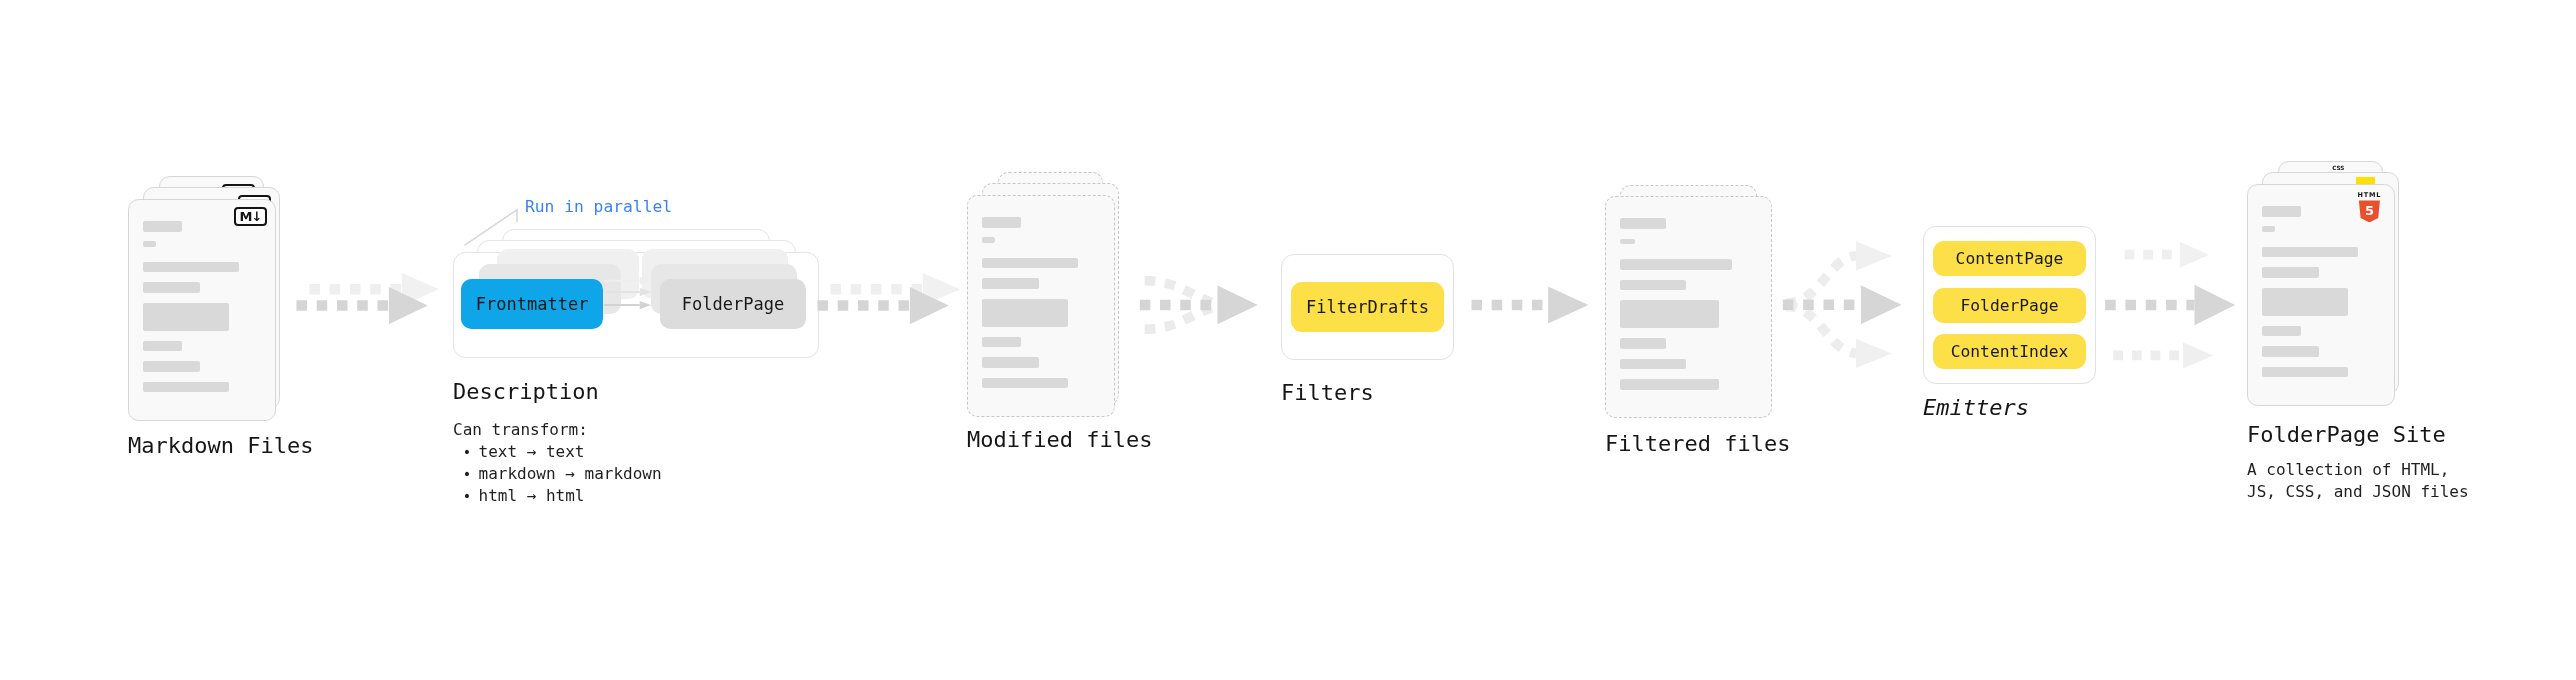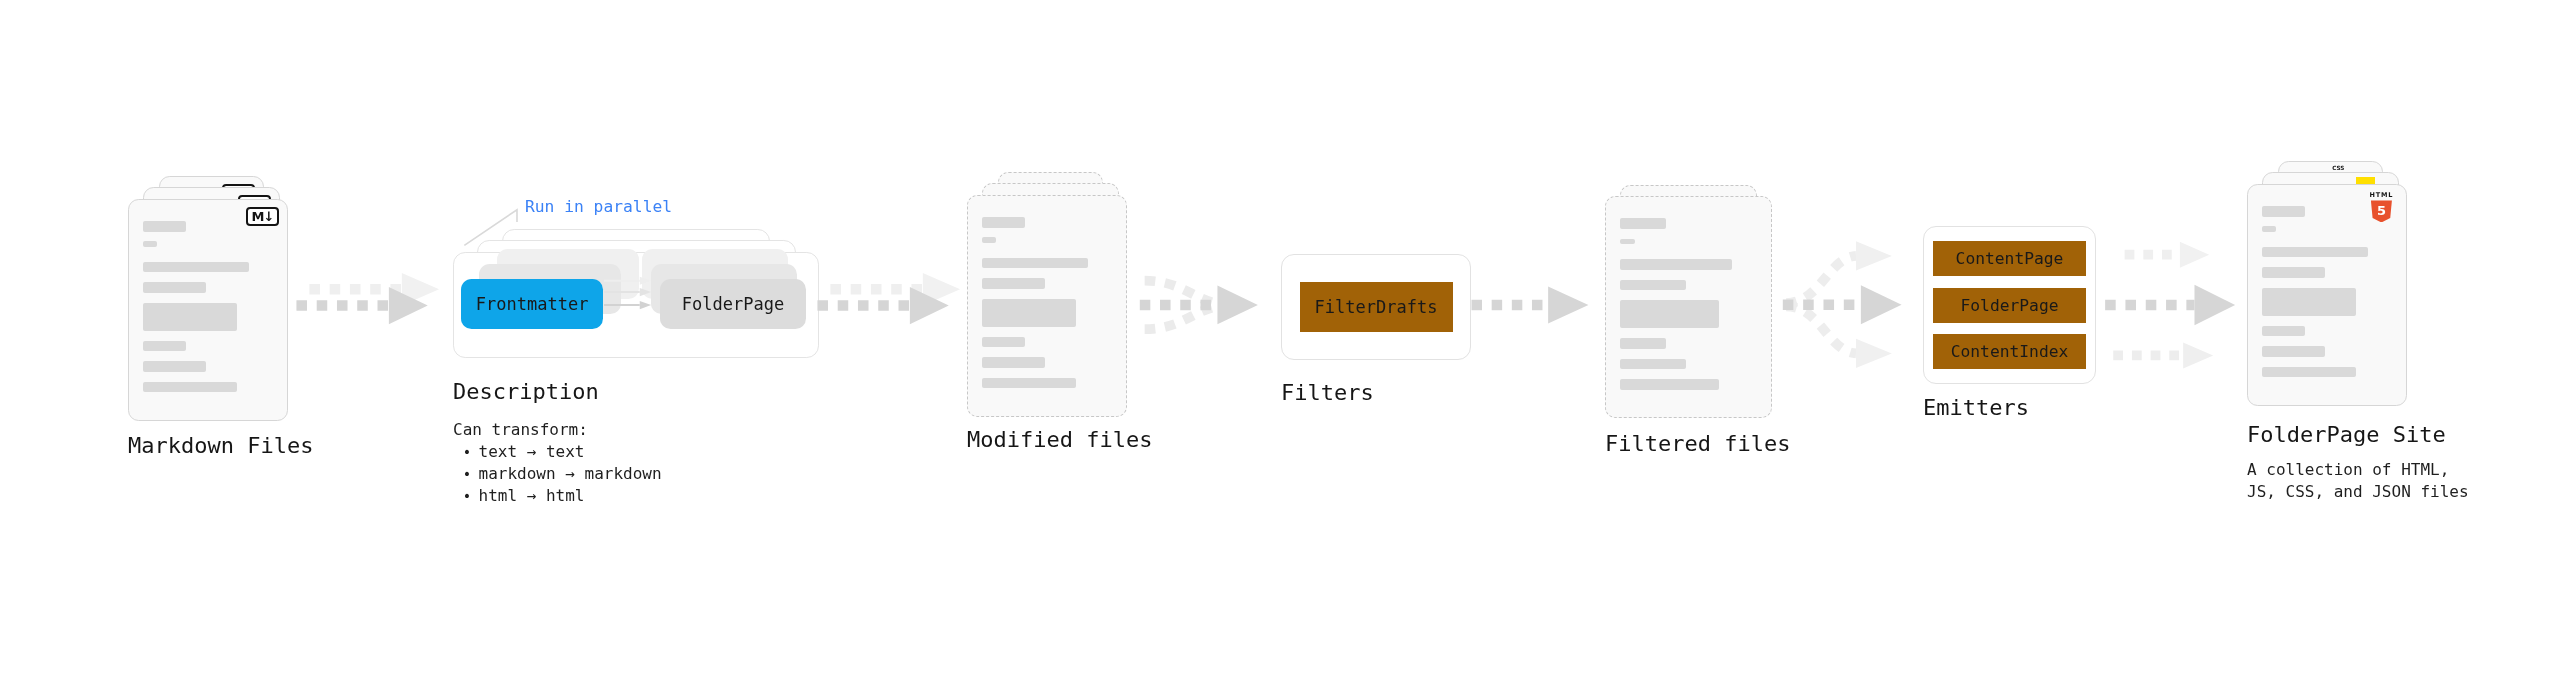--- a/index.html
+++ b/index.html
@@ -12,21 +12,21 @@
   .caption{font-size:16px;color:#1f1f1f;line-height:22px;white-space:nowrap;}
 
   
   .stack3{position:relative;width:167px;height:245px;}
   .stack2{position:relative;width:167px;height:233px;}
   .doc{position:absolute;box-sizing:border-box;height:222px;background:#f9f9f9;
        border:1.6px solid #d6d6d6;border-radius:10.6px;}
   .doc.dashed{border:1.6px dashed #c7c7c7;}
   .s3-b2{left:31px;right:31px;top:0;}
   .s3-b1{left:15.4px;right:15.4px;top:11.4px;}
-  .s3-f {left:0;width:160px;top:23px;}
+  .s3-f {left:0;width:148px;top:23px;}
   .s2-b {left:15.4px;right:15.4px;top:0;}
   .s2-f {left:0;width:167px;top:11.4px;}
   .doc-lines{position:absolute;left:14px;right:13px;top:21px;bottom:14.6px;
              display:flex;flex-direction:column;gap:9.8px;overflow:hidden;}
   .bar{background:#d9d9d9;border-radius:2px;height:10.6px;flex:0 0 auto;}
   .bar.thin{height:5.7px;}
   .bar.tall{height:28.4px;}
   .bar.gap-top{margin-top:4.9px;}
 
   
@@ -60,31 +60,31 @@
   .p-r-2{left:189px;top:20.3px;width:146px;background:#f0f0f0;}
   .p-r-1{left:198px;top:35px;width:146px;background:#e7e7e7;}
   .p-r-f{left:207px;top:50px;width:146px;background:#dcdcdc;}
   .tf-anno-text{position:absolute;left:72px;top:1.6px;font-size:16.3px;color:#3b82f6;white-space:nowrap;}
   .tf-text{position:absolute;left:0;top:184px;}
   .b-row{display:flex;}
   .b-row::before{content:"•";margin:0 7.3px 0 9.8px;font-size:14px;}
 
   
   .obox{box-sizing:border-box;background:#fff;border:1.6px solid #e2e2e2;border-radius:13px;}
-  .gray-pill{background:#a16207;border-radius:0;display:flex;align-items:center;
+  .gray-pill{background:#fde047;border-radius:11px;display:flex;align-items:center;
     justify-content:center;color:#191919;}
-  .filters-box{width:190px;height:106px;display:flex;align-items:center;justify-content:center;}
+  .filters-box{width:173px;height:106px;display:flex;align-items:center;justify-content:center;}
   .filters-pill{width:153px;height:50px;font-size:17px;}
   .emitters-box{width:173px;height:158px;display:flex;flex-direction:column;gap:11.4px;
     align-items:center;justify-content:center;}
   .emitter-pill{width:153px;height:35px;font-size:16.3px;}
 
   .arrow{position:absolute;}
   .mt15{margin-top:12.2px;} .mt12{margin-top:9.8px;} .mt14{margin-top:11.4px;}
-  .mt16{margin-top:13px;} .mt20{margin-top:16.3px;} .mt24{margin-top:19.5px;} .mt13{margin-top:10.6px;}
+  .mt16{margin-top:13px;} .mt20{margin-top:16.3px;} .mt24{margin-top:19.5px;} .mt13{margin-top:10.6px;font-style:italic;}
 </style>
 </head>
 <body>
 
 <div class="canvas">
 
   <div class="station" style="left:128px;top:176px;width:260px;">
     <div class="stack3">
       <div class="doc s3-b2">
         <span class="md-badge">M↓</span>

